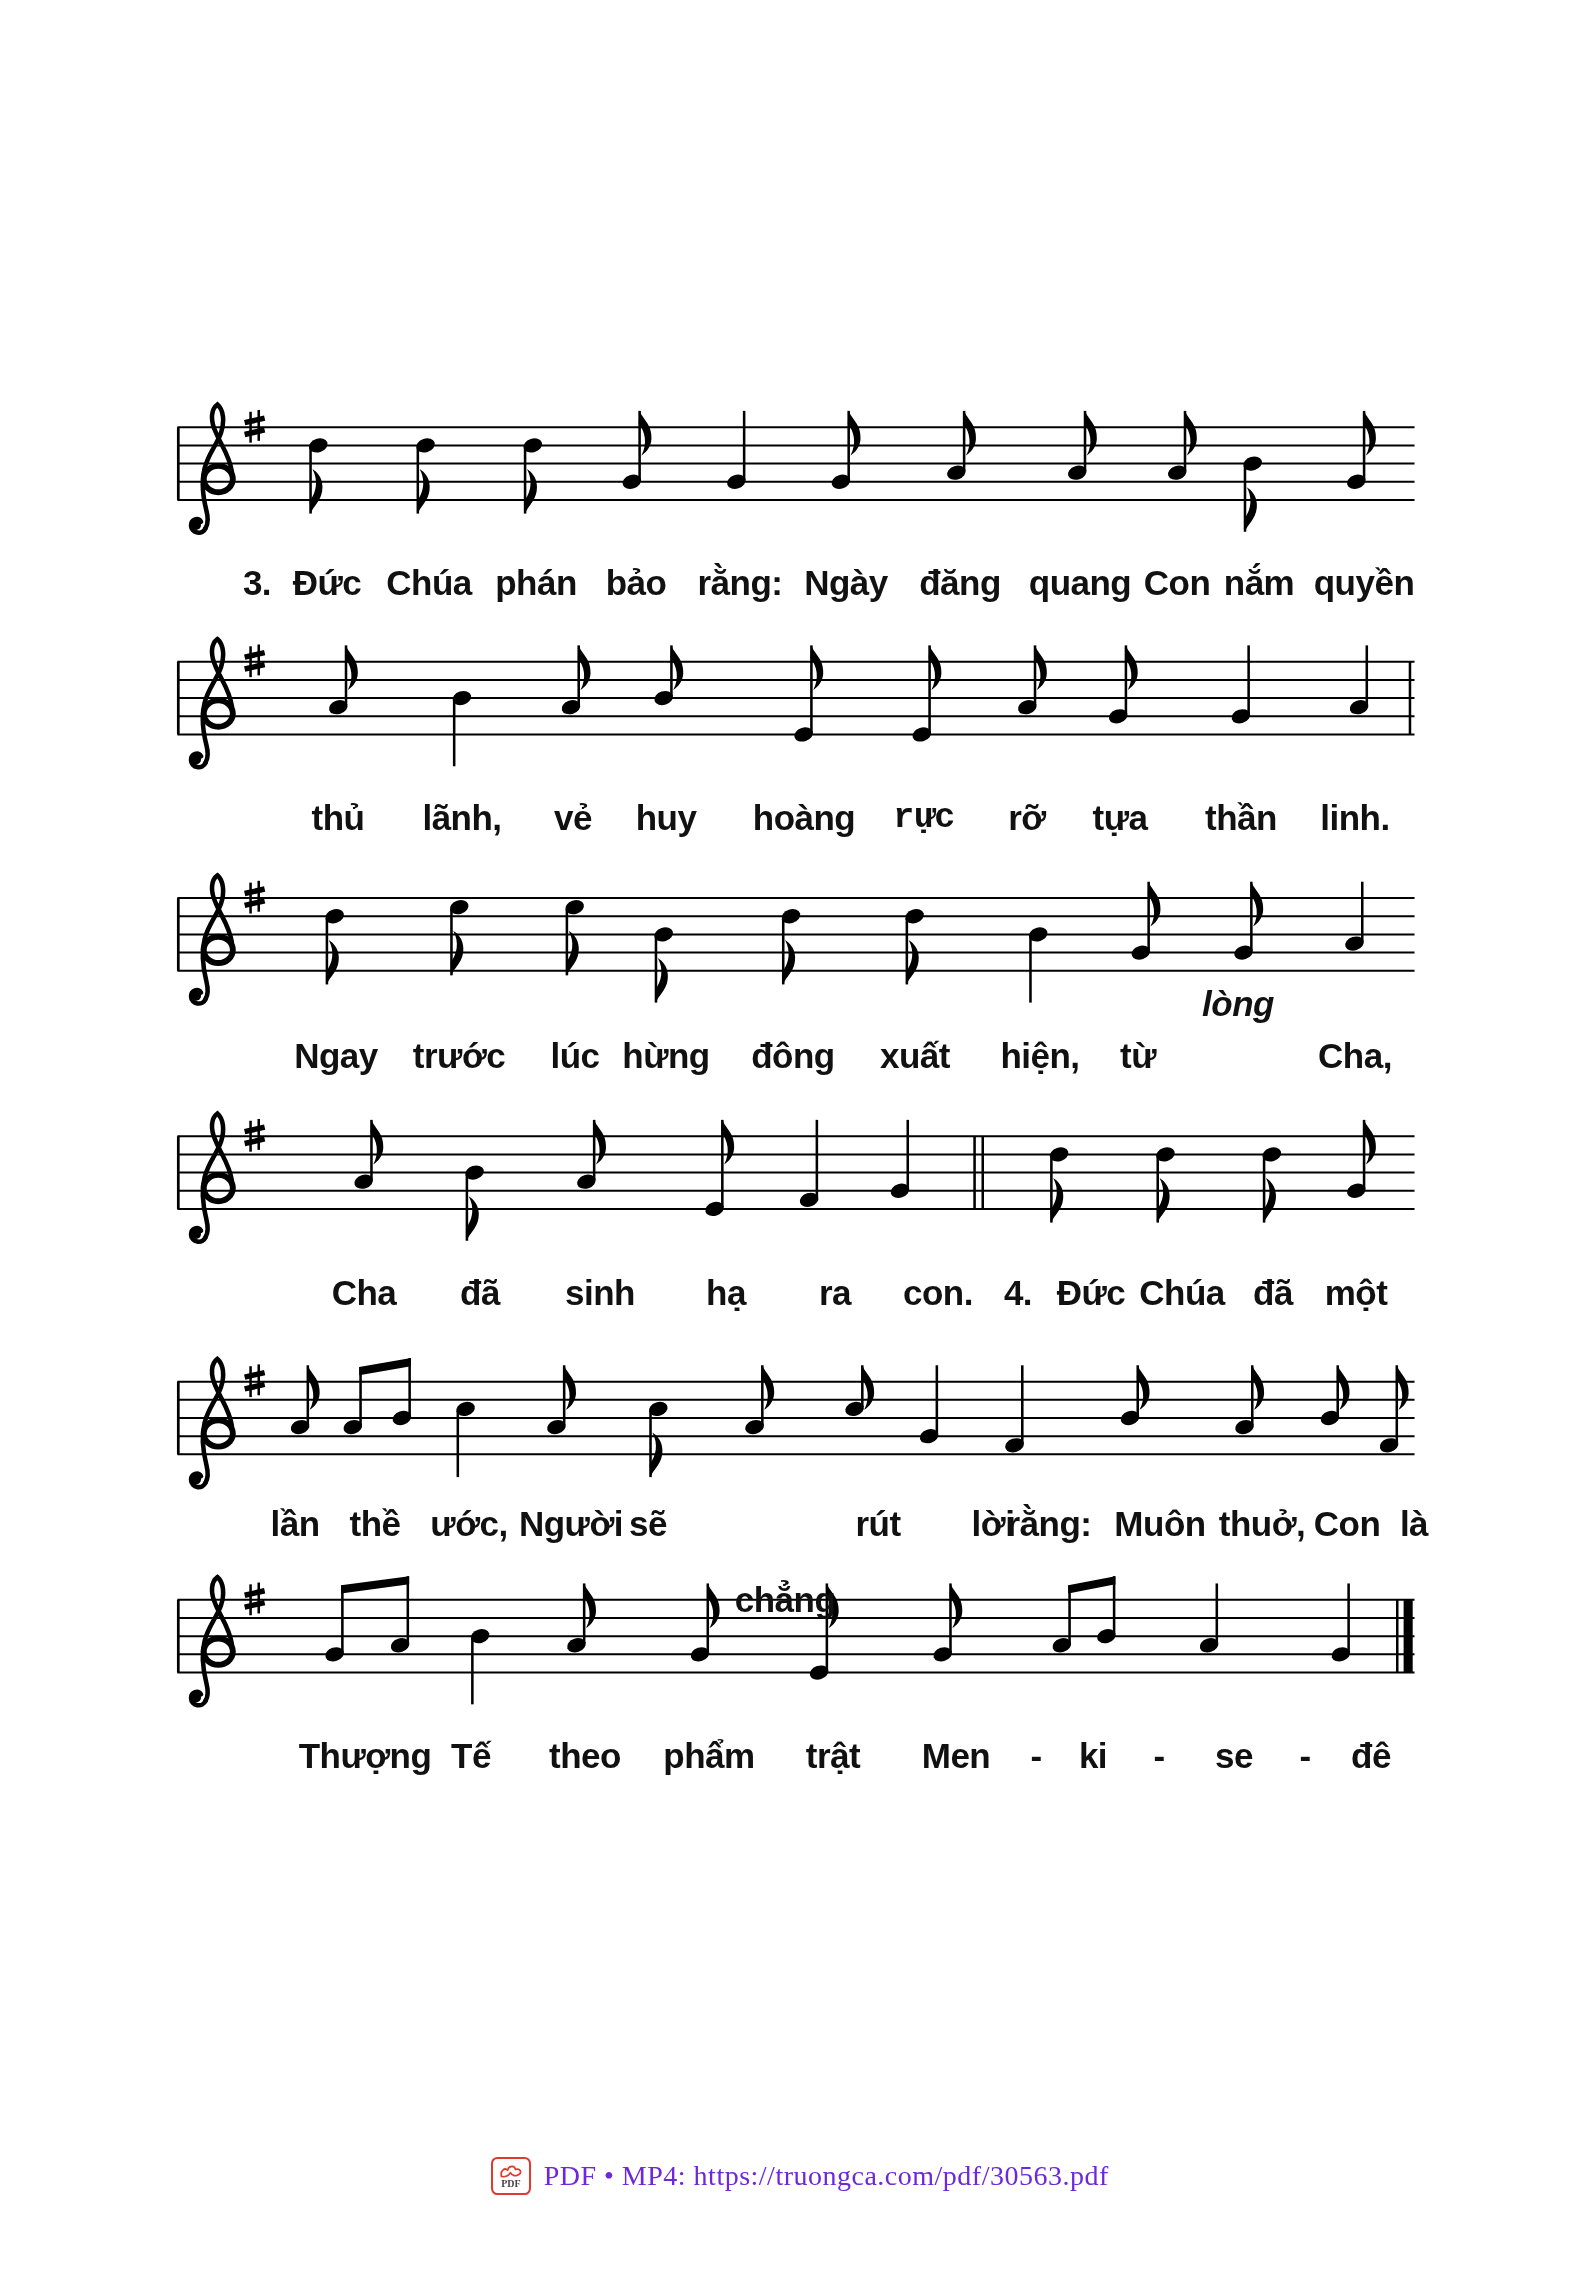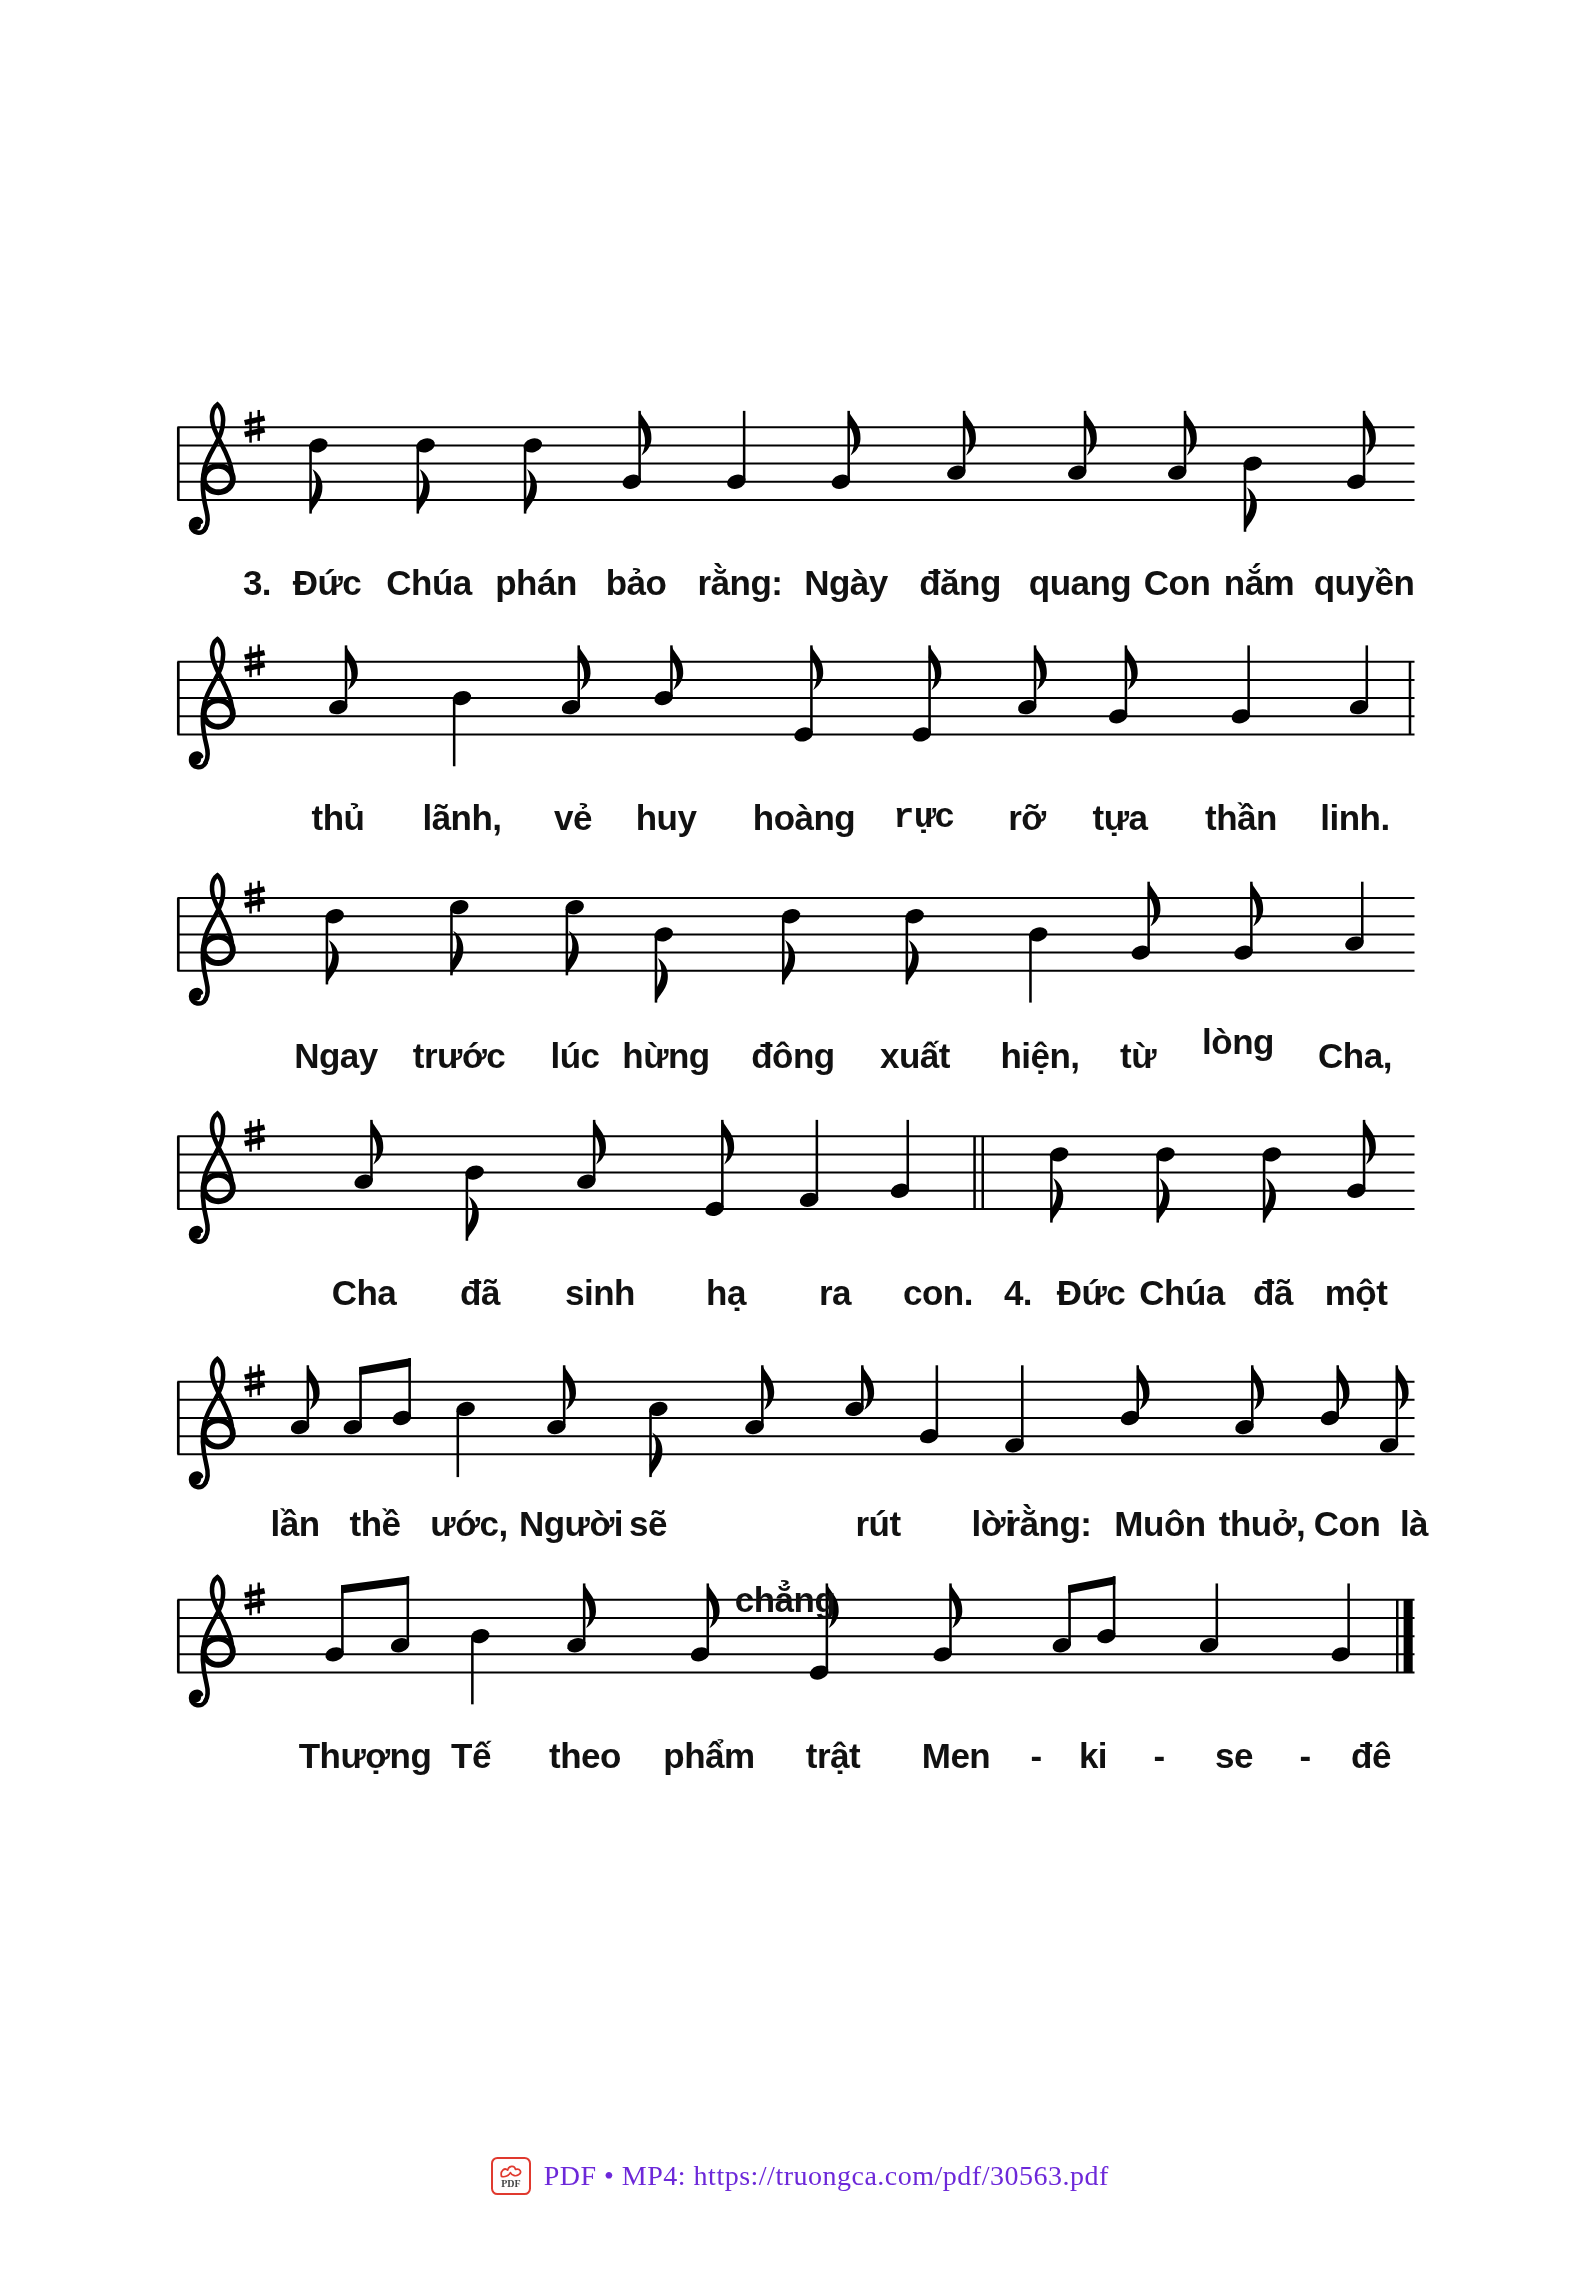--- a/index.html
+++ b/index.html
@@ -530,21 +530,21 @@
       </div>
       <div class="lyric-line">
         <span class="lyric-word" style="left: 336px; top: 1056px;">Ngay</span>
         <span class="lyric-word" style="left: 459px; top: 1056px;">trước</span>
         <span class="lyric-word" style="left: 575px; top: 1056px;">lúc</span>
         <span class="lyric-word" style="left: 666px; top: 1056px;">hừng</span>
         <span class="lyric-word" style="left: 793px; top: 1056px;">đông</span>
         <span class="lyric-word" style="left: 915px; top: 1056px;">xuất</span>
         <span class="lyric-word" style="left: 1040px; top: 1056px;">hiện,</span>
         <span class="lyric-word" style="left: 1138px; top: 1056px;">từ</span>
-        <span class="lyric-word" style="left: 1238px; top: 1042px;">lòng</span>
+        <span class="lyric-word" style="left: 1238px; top: 1004px; font-style: italic;">lòng</span>
         <span class="lyric-word" style="left: 1355px; top: 1056px;">Cha,</span>
       </div>
       <div class="lyric-line">
         <span class="lyric-word" style="left: 364px; top: 1293px;">Cha</span>
         <span class="lyric-word" style="left: 480px; top: 1293px;">đã</span>
         <span class="lyric-word" style="left: 600px; top: 1293px;">sinh</span>
         <span class="lyric-word" style="left: 726px; top: 1293px;">hạ</span>
         <span class="lyric-word" style="left: 835px; top: 1293px;">ra</span>
         <span class="lyric-word" style="left: 938px; top: 1293px;">con.</span>
         <span class="lyric-word" style="left: 1018px; top: 1293px;">4.</span>

